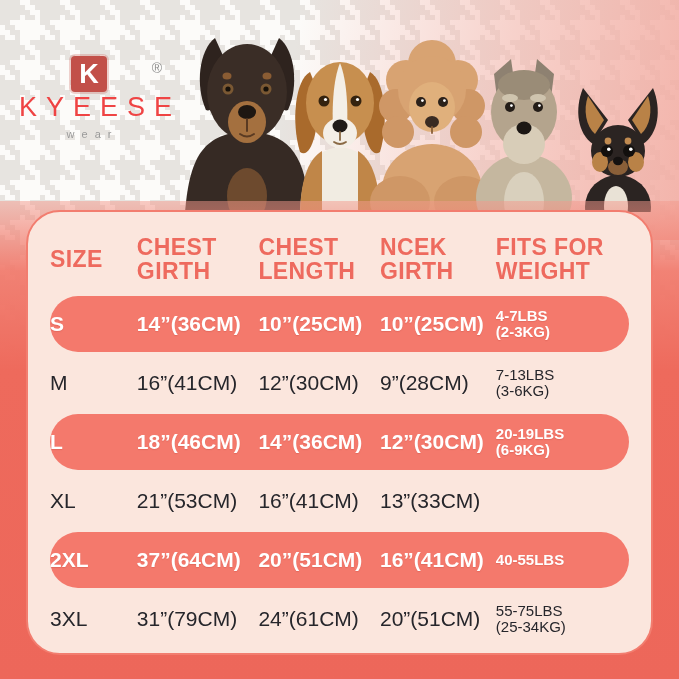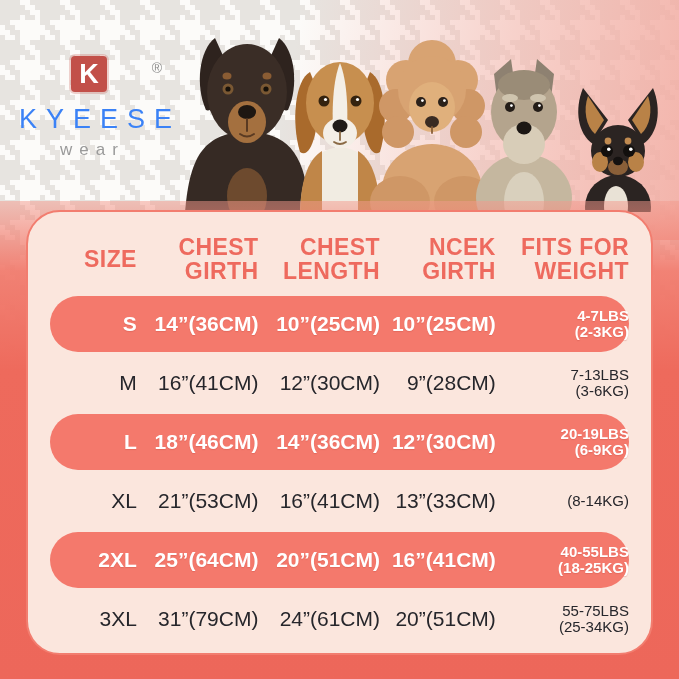--- a/index.html
+++ b/index.html
@@ -16,36 +16,36 @@
     pointer-events:none;
   }
   .logo{position:absolute;left:10px;top:56px;width:158px;text-align:center;}
   .logo-mark{
     width:36px;height:36px;margin:0 auto;background:#c25049;border-radius:4px;
     box-shadow:0 0 0 2px rgba(194,80,73,.25);
     display:flex;align-items:center;justify-content:center;
     color:#fff;font-size:27px;font-weight:bold;line-height:1;
   }
   .reg-mark{position:absolute;right:6px;top:4px;color:#8f8f8f;font-size:14px;}
-  .brand-name{margin-top:12px;color:#3b82f6;font-size:27px;letter-spacing:9px;text-indent:9px;white-space:nowrap;}
-  .brand-sub{margin-top:5px;color:#9a9a9a;font-size:17px;letter-spacing:7px;text-indent:7px;}
+  .brand-name{color:#ef4444;font-size:27px;letter-spacing:9px;text-indent:9px;white-space:nowrap;}
+  .brand-sub{margin-top:5px;color:#9a9a9a;font-size:11px;letter-spacing:7px;text-indent:7px;}
   .dogs-svg{position:absolute;left:0;top:0;}
   
   .frame{
     position:absolute;left:0;right:0;top:201px;bottom:0;
     background:linear-gradient(180deg,rgba(243,154,141,.5) 0px,rgba(241,124,110,.95) 70px,#ee6a5c 170px,#ed675a 100%);
   }
   .panel{
     position:absolute;left:26px;right:26px;top:9px;bottom:24px;
     background:#fbe6dd;border:2px solid #f27d6f;border-radius:34px;
     padding:14px 12px 6px;box-sizing:border-box;
   }
   .hdr-row,.row{
     display:grid;grid-template-columns:15% 21% 21% 20% 23%;
-    align-items:center;margin:0 10px;text-align:right;
+    align-items:center;margin:0 10px;text-align:left;
   }
   .hdr-row{height:66px;margin-bottom:4px;}
   .hdr-cell{
     color:#ee6a5e;font-weight:bold;font-size:23px;line-height:1.06;letter-spacing:.4px;
   }
   .row{height:56px;margin-bottom:3px;color:#26262b;font-size:21px;}
   .row.hl{background:#f4796c;border-radius:30px;color:#ffffff;font-weight:bold;
     text-shadow:0 1px 1px rgba(180,60,50,.25);}
   .cell-weight{font-size:15px;line-height:1.1;}
 </style>
@@ -227,32 +227,30 @@
         <div>(6-9KG)</div>
       </div>
     </div>
 
     <div class="row">
       <div>XL</div>
       <div>21”(53CM)</div>
       <div>16”(41CM)</div>
       <div>13”(33CM)</div>
       <div class="cell-weight">
-        <div>(8-14KG)</div>
       </div>
     </div>
 
     <div class="row hl">
       <div>2XL</div>
-      <div>25”(64CM)</div>
+      <div>37”(64CM)</div>
       <div>20”(51CM)</div>
       <div>16”(41CM)</div>
       <div class="cell-weight">
         <div>40-55LBS</div>
-        <div>(18-25KG)</div>
       </div>
     </div>
 
     <div class="row">
       <div>3XL</div>
       <div>31”(79CM)</div>
       <div>24”(61CM)</div>
       <div>20”(51CM)</div>
       <div class="cell-weight">
         <div>55-75LBS</div>

